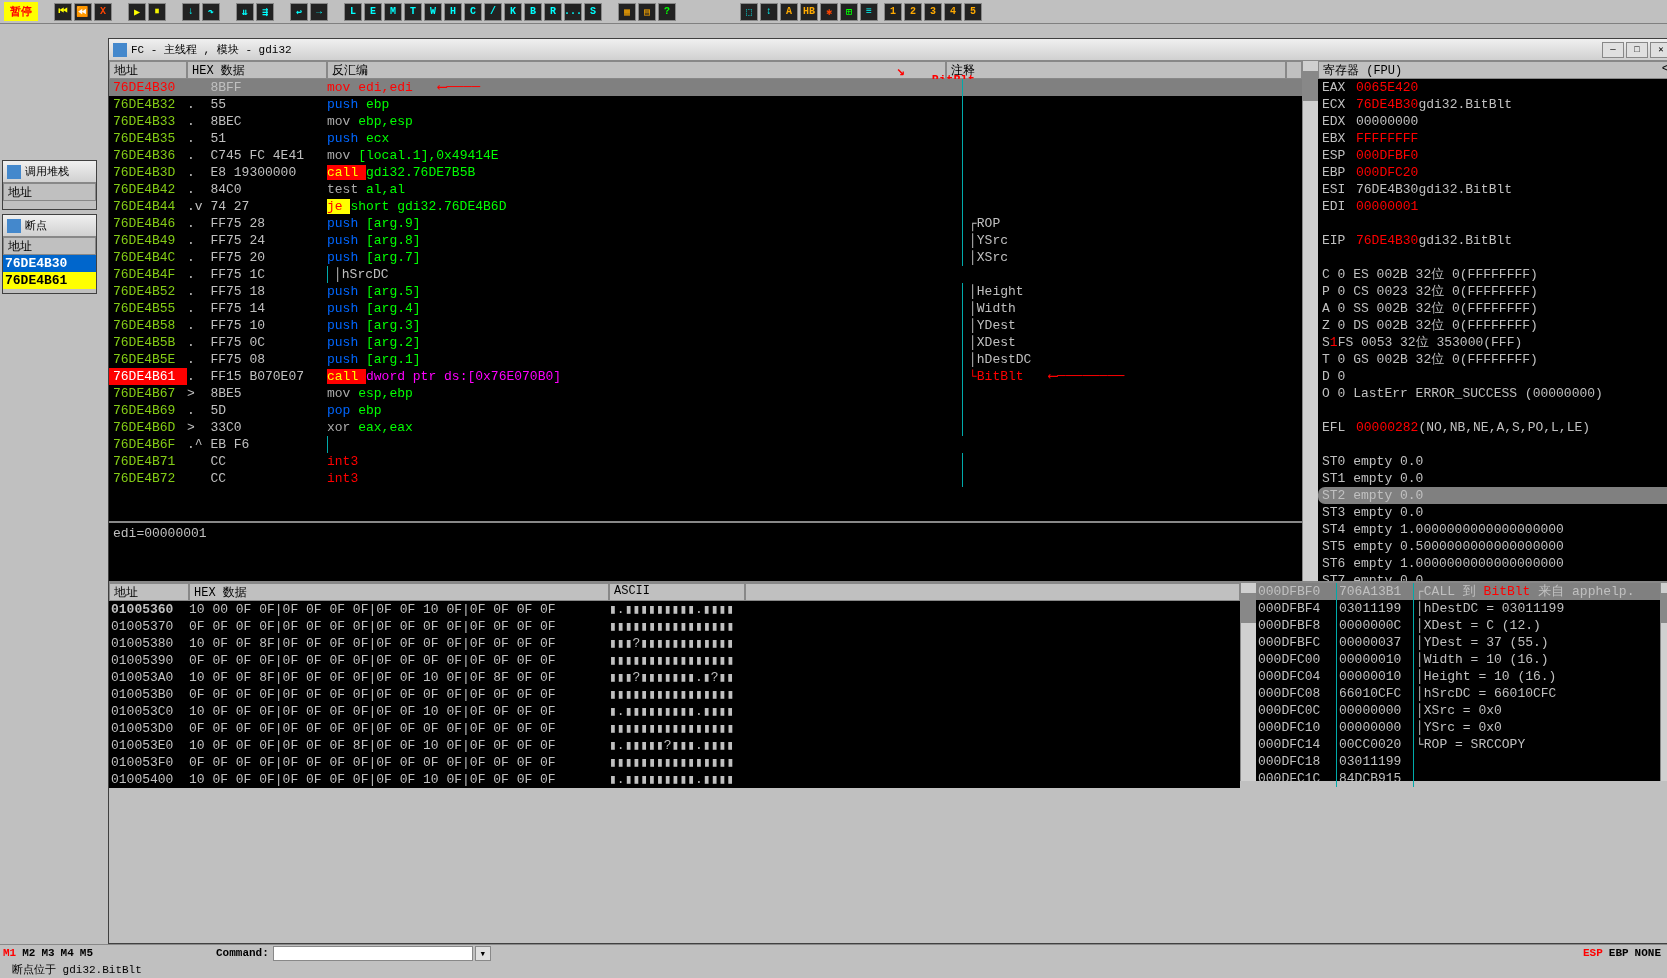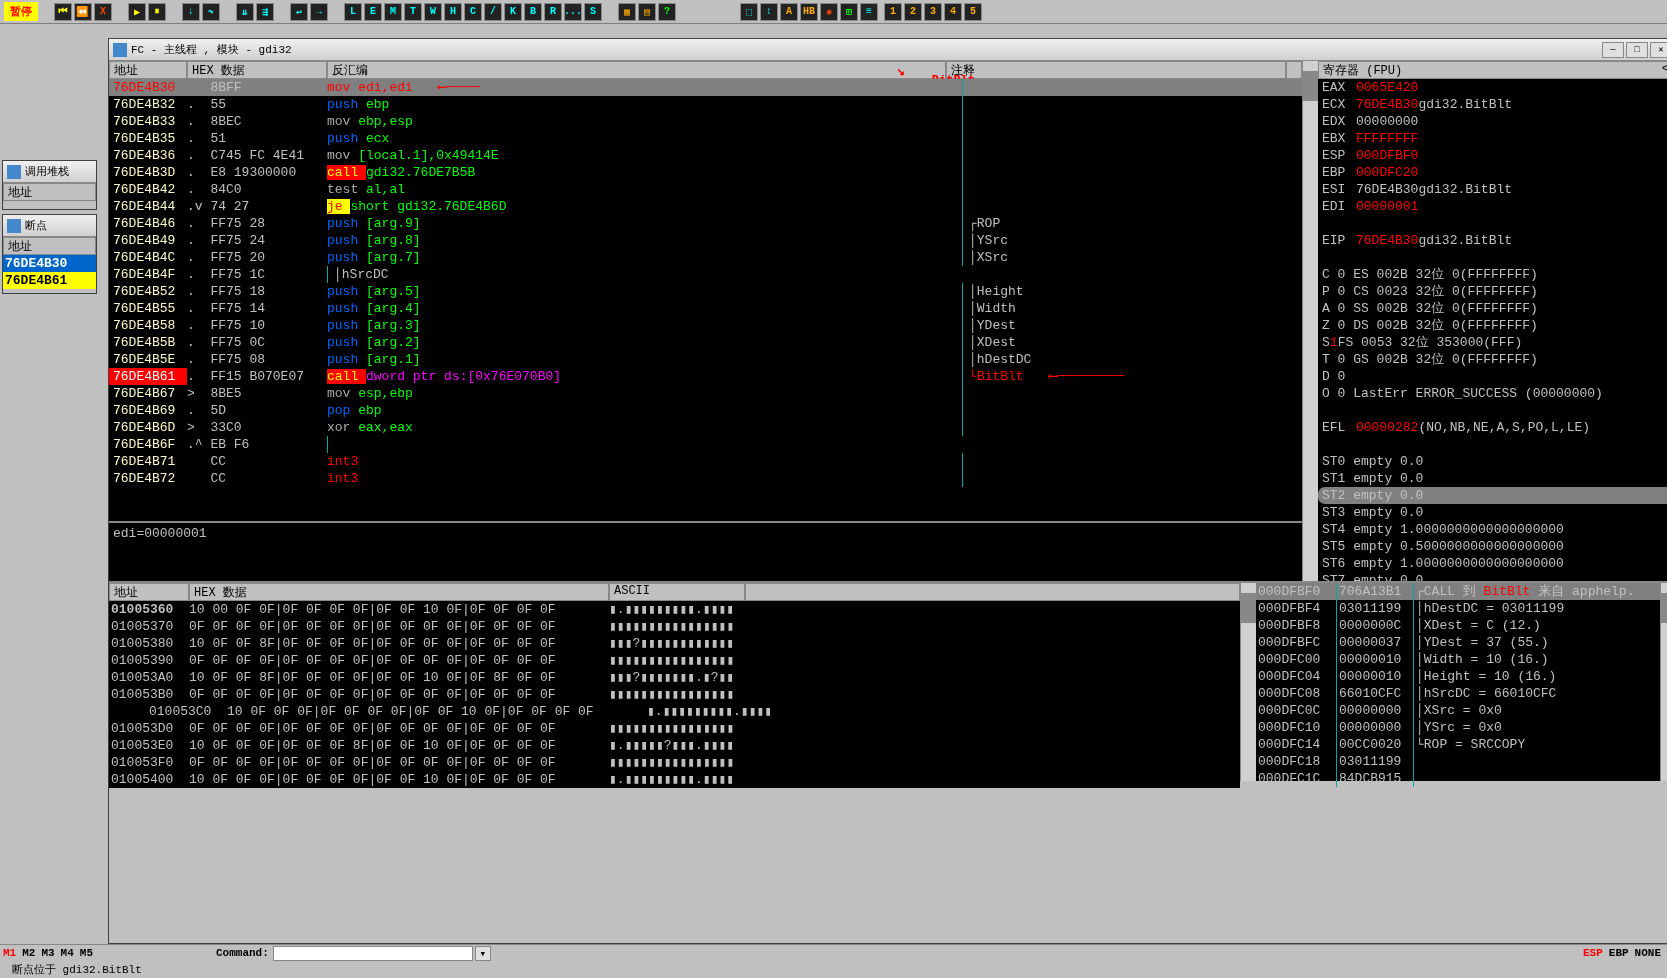--- a/index.html
+++ b/index.html
@@ -10,21 +10,21 @@
 .tgap { width:12px; }
 .pause-label { background:#ff0; color:#f00; font-weight:bold; padding:2px 6px; font-size:11px; }
 .window { position:absolute; background:#c0c0c0; border:1px solid #404040; }
 .titlebar { height:22px; background:linear-gradient(#f0f0f0,#d0d0d0); display:flex; align-items:center; padding:0 4px; font-size:11px; color:#000; border-bottom:1px solid #888; }
 .titlebar .icon { width:14px; height:14px; background:#48c; margin-right:4px; }
 .winbtns { margin-left:auto; display:flex; gap:2px; }
 .winbtn { width:22px; height:16px; background:#e0e0e0; border:1px solid #888; font-size:9px; text-align:center; line-height:14px; cursor:pointer; }
 .pane { background:#000; color:#c0c0c0; font-family:"Fixedsys","Courier New",monospace; font-size:13px; line-height:17px; }
 .hdr { background:#c0c0c0; color:#000; height:18px; font-size:12px; padding-left:4px; border:1px solid #888; }
 .row { display:flex; height:17px; white-space:pre; }
-.addr { width:78px; padding-left:4px; color:#fef9c3; }
+.addr { width:78px; padding-left:4px; color:#84cc16; }
 .hex { width:140px; color:#c0c0c0; }
 .dis { flex:1; }
 .cmt { width:340px; padding-left:6px; color:#c0c0c0; border-left:1px solid #0aa; }
 .hl-red { color:#f00; } .hl-grey { color:#aaa; } .hl-blue { color:#06f; }
 .hl-green { color:#0f0; } .hl-mag { color:#f0f; }
 .bg-grey { background:#808080; }
 .scrollbar { width:16px; background:#d0d0d0; border-left:1px solid #888; }
 .sthumb { background:#888; height:30px; margin-top:10px; }
 .statusbar { position:absolute; bottom:0; left:0; right:0; height:34px; background:#c0c0c0; border-top:1px solid #888; display:flex; flex-direction:column; }
 .statrow { display:flex; align-items:center; height:17px; font-size:11px; }
@@ -256,21 +256,21 @@
         <div class="hdr" style="width:136px;">ASCII</div>
         <div class="hdr" style="flex:1;"></div>
       </div>
       <div class="pane" id="dump" style="flex:1;">
           <div class="dump-row"><span style="width:78px;font-weight:bold;">01005360</span><span style="width:420px;">10 00 0F 0F|0F 0F 0F 0F|0F 0F 10 0F|0F 0F 0F 0F</span><span>▮.▮▮▮▮▮▮▮▮▮.▮▮▮▮</span></div>
           <div class="dump-row"><span style="width:78px;">01005370</span><span style="width:420px;">0F 0F 0F 0F|0F 0F 0F 0F|0F 0F 0F 0F|0F 0F 0F 0F</span><span>▮▮▮▮▮▮▮▮▮▮▮▮▮▮▮▮</span></div>
           <div class="dump-row"><span style="width:78px;">01005380</span><span style="width:420px;">10 0F 0F 8F|0F 0F 0F 0F|0F 0F 0F 0F|0F 0F 0F 0F</span><span>▮▮▮?▮▮▮▮▮▮▮▮▮▮▮▮</span></div>
           <div class="dump-row"><span style="width:78px;">01005390</span><span style="width:420px;">0F 0F 0F 0F|0F 0F 0F 0F|0F 0F 0F 0F|0F 0F 0F 0F</span><span>▮▮▮▮▮▮▮▮▮▮▮▮▮▮▮▮</span></div>
           <div class="dump-row"><span style="width:78px;">010053A0</span><span style="width:420px;">10 0F 0F 8F|0F 0F 0F 0F|0F 0F 10 0F|0F 8F 0F 0F</span><span>▮▮▮?▮▮▮▮▮▮▮.▮?▮▮</span></div>
           <div class="dump-row"><span style="width:78px;">010053B0</span><span style="width:420px;">0F 0F 0F 0F|0F 0F 0F 0F|0F 0F 0F 0F|0F 0F 0F 0F</span><span>▮▮▮▮▮▮▮▮▮▮▮▮▮▮▮▮</span></div>
-          <div class="dump-row"><span style="width:78px;margin-left:38px;">010053C0</span><span style="width:420px;">10 0F 0F 0F|0F 0F 0F 0F|0F 0F 10 0F|0F 0F 0F 0F</span><span>▮.▮▮▮▮▮▮▮▮▮.▮▮▮▮</span></div>
+          <div class="dump-row"><span style="width:78px;">010053C0</span><span style="width:420px;">10 0F 0F 0F|0F 0F 0F 0F|0F 0F 10 0F|0F 0F 0F 0F</span><span>▮.▮▮▮▮▮▮▮▮▮.▮▮▮▮</span></div>
           <div class="dump-row"><span style="width:78px;">010053D0</span><span style="width:420px;">0F 0F 0F 0F|0F 0F 0F 0F|0F 0F 0F 0F|0F 0F 0F 0F</span><span>▮▮▮▮▮▮▮▮▮▮▮▮▮▮▮▮</span></div>
           <div class="dump-row"><span style="width:78px;">010053E0</span><span style="width:420px;">10 0F 0F 0F|0F 0F 0F 8F|0F 0F 10 0F|0F 0F 0F 0F</span><span>▮.▮▮▮▮▮?▮▮▮.▮▮▮▮</span></div>
           <div class="dump-row"><span style="width:78px;">010053F0</span><span style="width:420px;">0F 0F 0F 0F|0F 0F 0F 0F|0F 0F 0F 0F|0F 0F 0F 0F</span><span>▮▮▮▮▮▮▮▮▮▮▮▮▮▮▮▮</span></div>
           <div class="dump-row"><span style="width:78px;">01005400</span><span style="width:420px;">10 0F 0F 0F|0F 0F 0F 0F|0F 0F 10 0F|0F 0F 0F 0F</span><span>▮.▮▮▮▮▮▮▮▮▮.▮▮▮▮</span></div>
         </div>
     </div>
     <div class="scrollbar">
         <div class="sthumb"></div>
       </div>
     <div style="width:420px; display:flex;">

